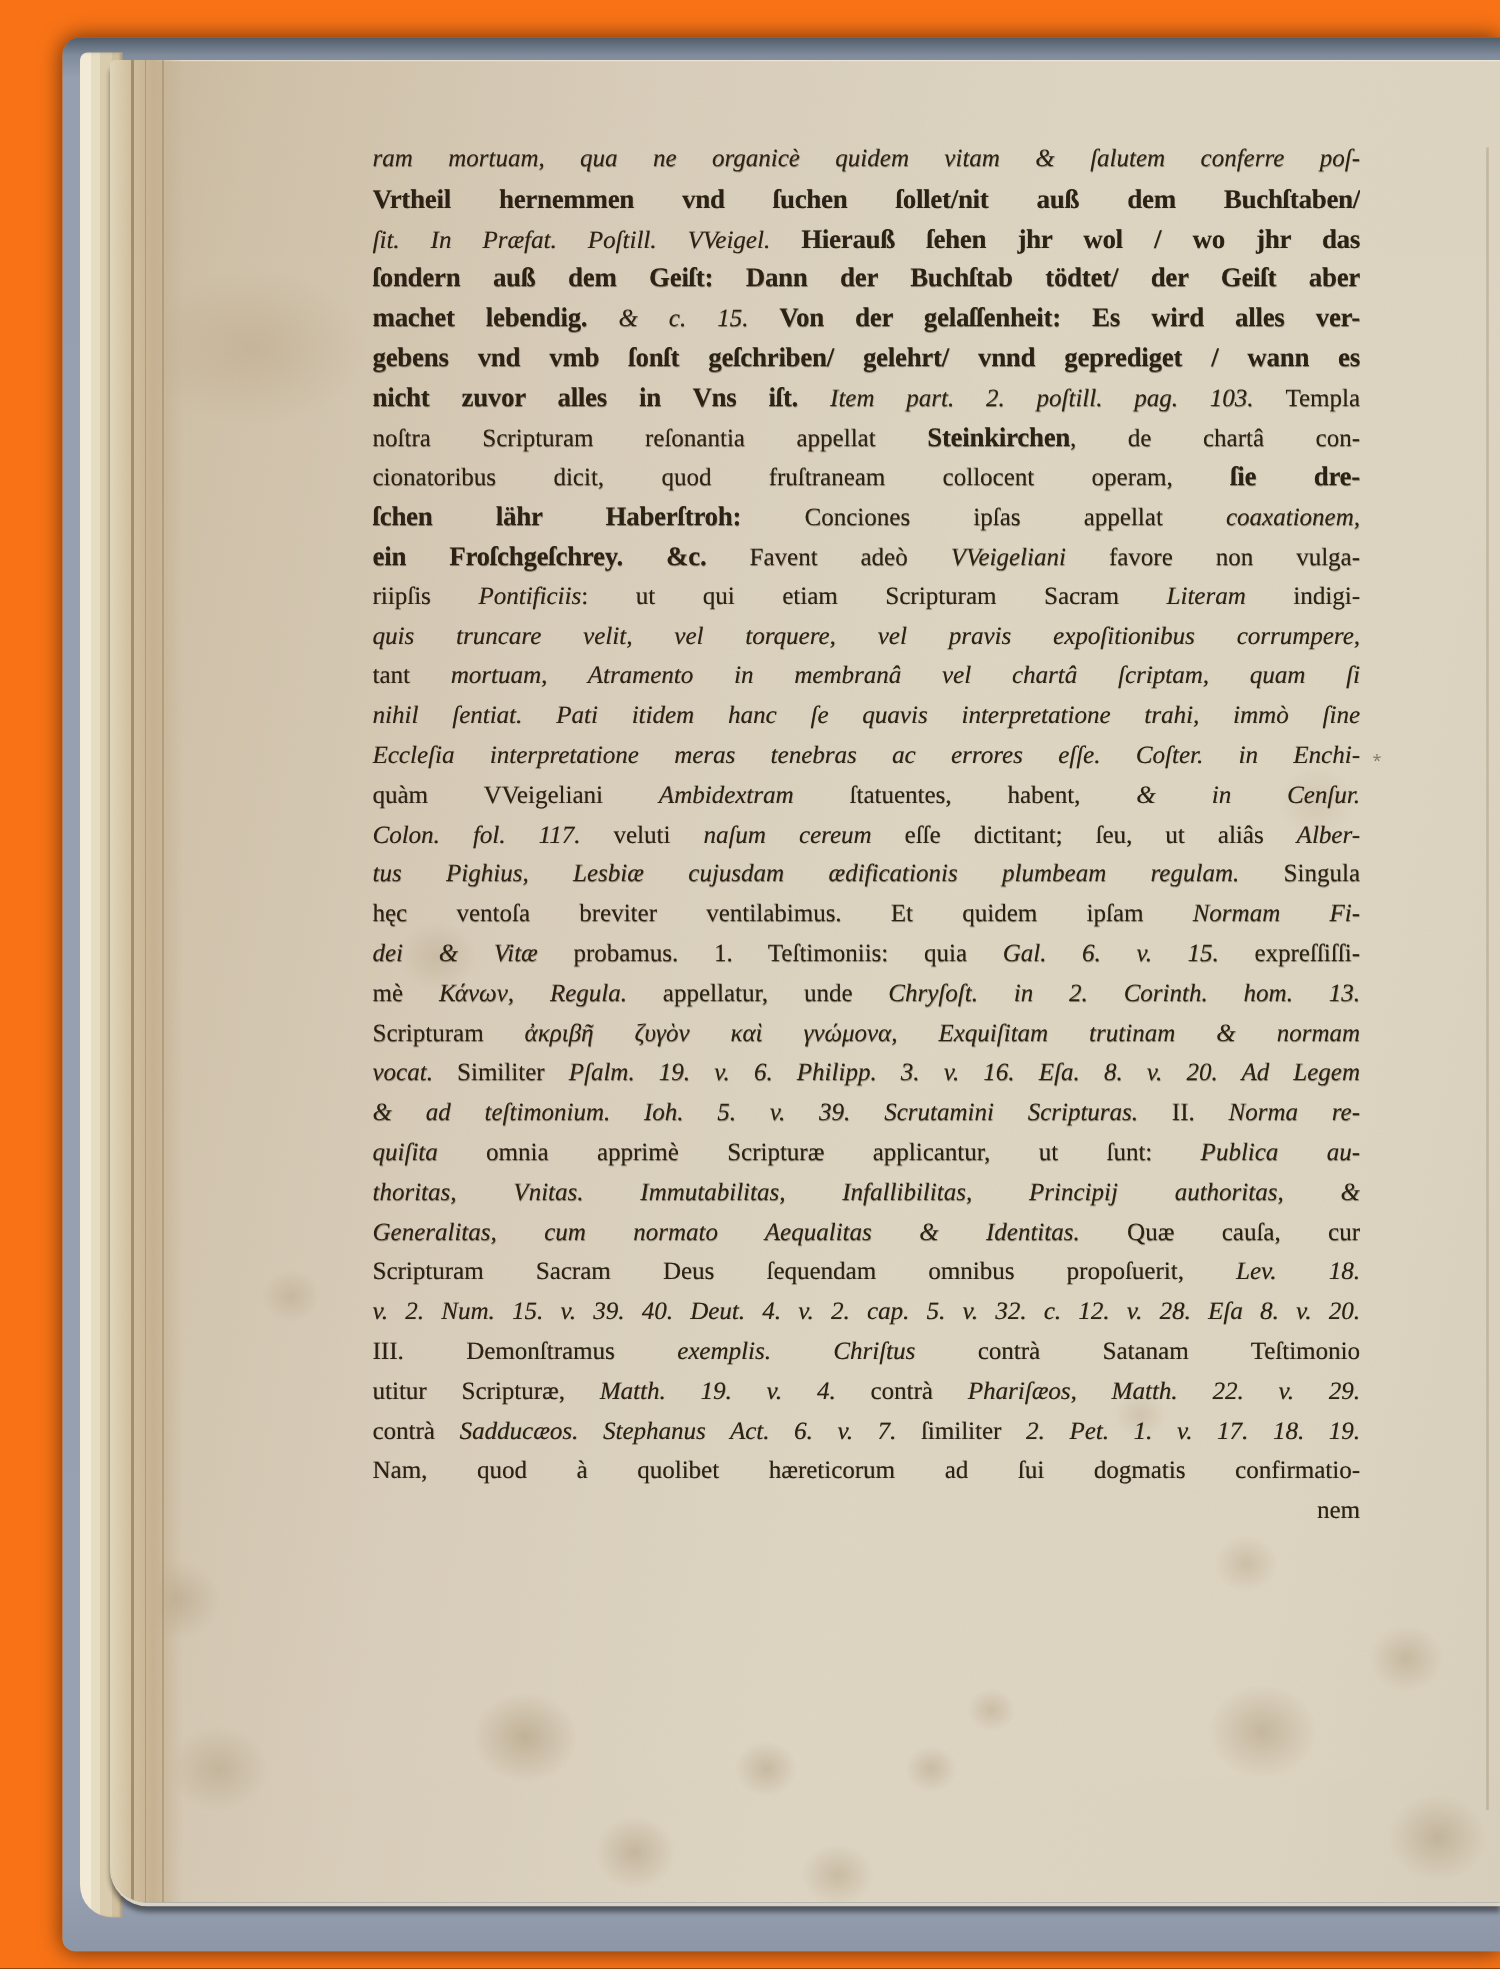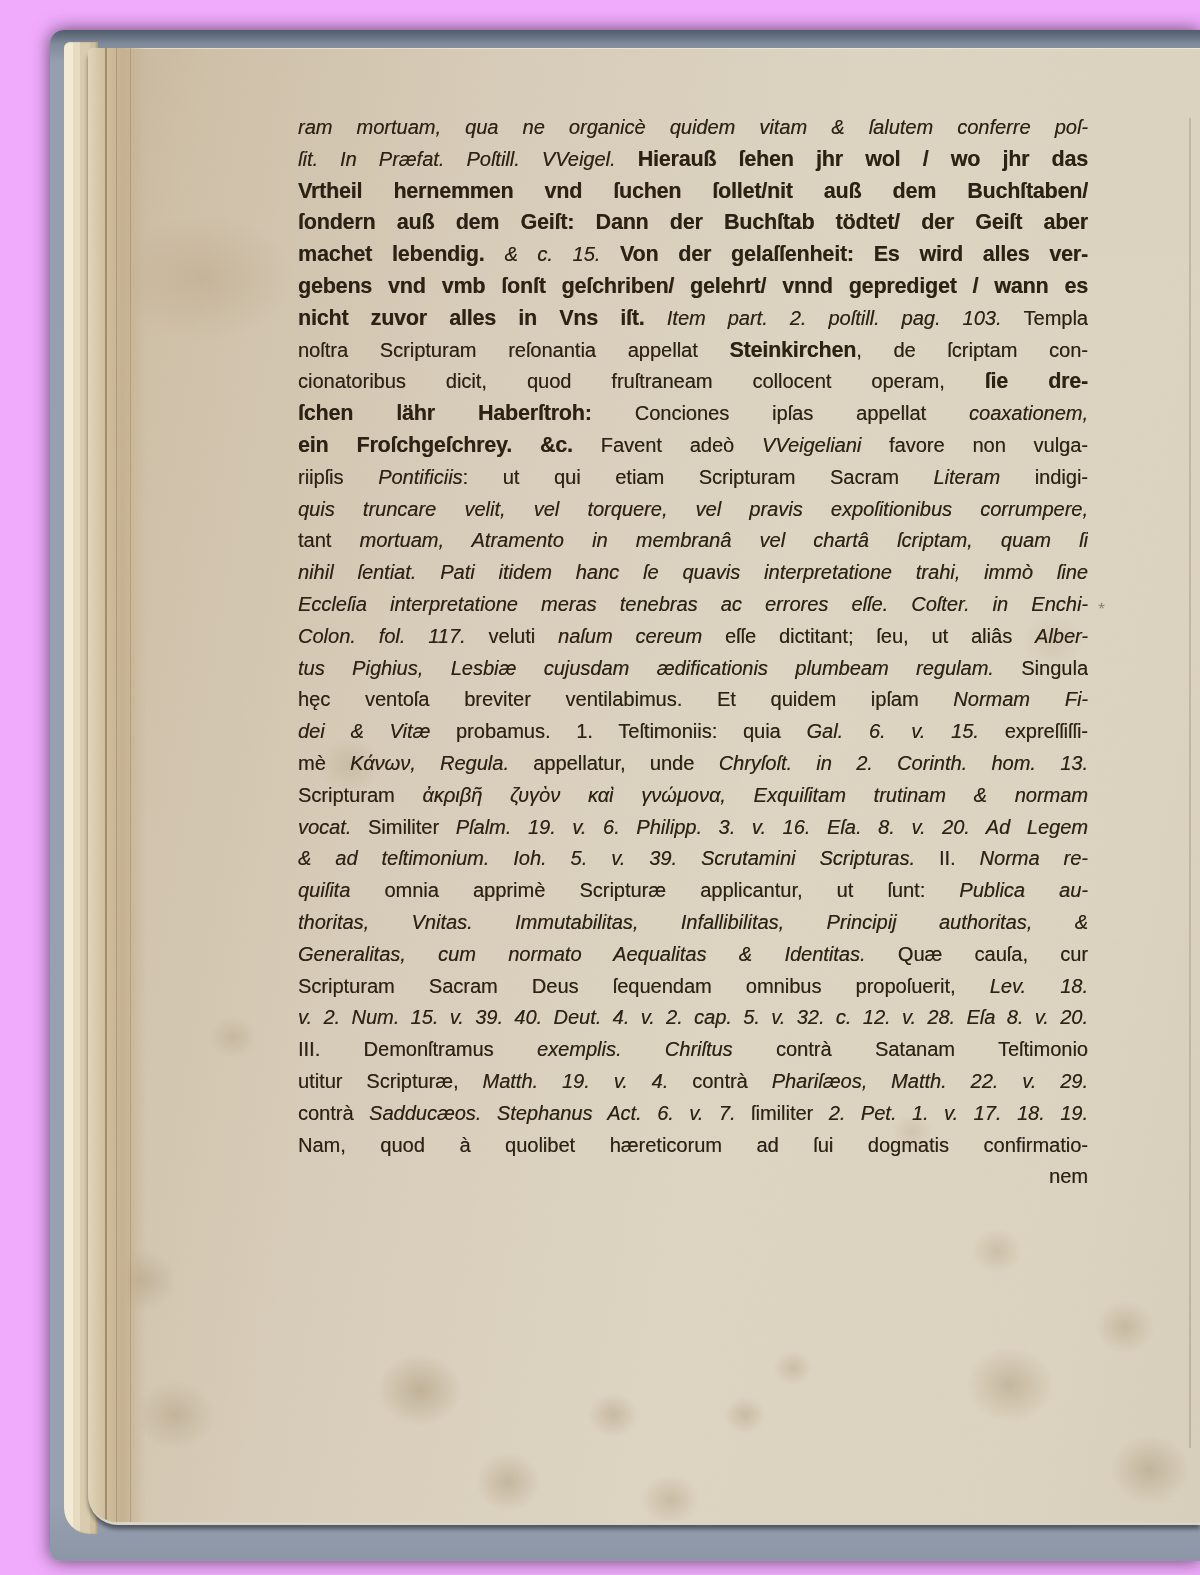--- a/index.html
+++ b/index.html
@@ -1,16 +1,16 @@
 <!DOCTYPE html>
 <html><head>
 <meta charset="utf-8">
 <style>
   html,body{margin:0;padding:0;background:#060504;}
-  .canvas{position:relative;width:1200px;height:1575px;overflow:hidden;background:#f0abfc;font-family:Liberation Sans, sans-serif;}
+  .canvas{position:relative;width:1200px;height:1575px;overflow:hidden;background:#f97316;font-family:Liberation Serif, serif;}
   
   .cover{position:absolute;left:50px;top:30px;width:1150px;height:1531px;border-radius:14px 0 0 10px;
     background:linear-gradient(180deg,#515d6b 0px,#78captional 0,#7f8a9a 14px,#959fb0 32px,#97a1b1 1470px,#8c96a7 1531px);
     background:linear-gradient(180deg,#515d6b 0px,#7f8a9a 14px,#959fb0 32px,#97a1b1 1470px,#8c96a7 1531px);
     box-shadow:0 0 18px rgba(0,0,0,.6);}
   
   .page-stack{position:absolute;left:64px;top:42px;width:34px;height:1492px;border-radius:6px 0 0 26px;
     background:linear-gradient(90deg,#f2ead4 0 9px,#e6dcc2 9px 16px,#d9cbad 16px 26px,#cfc0a0 26px 34px);
     box-shadow:inset -2px 0 2px rgba(120,95,60,.35);}
   
@@ -67,35 +67,36 @@
     <svg xmlns="http://www.w3.org/2000/svg">
       <filter id="grain">
           <feTurbulence type="fractalNoise" baseFrequency="0.75" numOctaves="2" stitchTiles="stitch"></feTurbulence>
       <feColorMatrix type="matrix" values="0 0 0 0 0.48  0 0 0 0 0.40  0 0 0 0 0.28  0 0 0 0.10 0"></feColorMatrix>
         </filter>
       <rect width="100%" height="100%" filter="url(#grain)"></rect>
     </svg>
   </div>
   <div class="text-block">
       <div class="line"><span class="it">ram mortuam, qua ne organicè quidem vitam &amp; ſalutem conferre poſ-</span></div>
+      <div class="line"><span class="fr">Vrtheil hernemmen vnd ſuchen ſollet/nit auß dem Buchſtaben/</span></div>
       <div class="line"><span class="it">ſit. In Præfat. Poſtill. VVeigel. </span><span class="fr">Hierauß ſehen jhr wol / wo jhr das</span></div>
-      <div class="line"><span class="fr">Vrtheil hernemmen vnd ſuchen ſollet/nit auß dem Buchſtaben/</span></div>
       <div class="line"><span class="fr">ſondern auß dem Geiſt: Dann der Buchſtab tödtet/ der Geiſt aber</span></div>
       <div class="line"><span class="fr">machet lebendig. </span><span class="it">&amp; c. 15. </span><span class="fr">Von der gelaſſenheit: Es wird alles ver-</span></div>
       <div class="line"><span class="fr">gebens vnd vmb ſonſt geſchriben/ gelehrt/ vnnd geprediget / wann es</span></div>
       <div class="line"><span class="fr">nicht zuvor alles in Vns iſt. </span><span class="it">Item part. 2. poſtill. pag. 103. </span><span class="rm">Templa</span></div>
-      <div class="line"><span class="rm">noſtra Scripturam reſonantia appellat </span><span class="fr">Steinkirchen</span><span class="rm">, de ſcriptam con-</span></div>
+      <div class="line"><span class="rm">noſtra Scripturam reſonantia appellat </span><span class="fr">Steinkirchen</span><span class="rm">, de chartâ con-</span></div>
       <div class="line"><span class="rm">cionatoribus dicit, quod fruſtraneam collocent operam, </span><span class="fr">ſie dre-</span></div>
       <div class="line"><span class="fr">ſchen lähr Haberſtroh: </span><span class="rm">Conciones ipſas appellat </span><span class="it">coaxationem,</span></div>
       <div class="line"><span class="fr">ein Froſchgeſchrey. &amp;c. </span><span class="rm">Favent adeò </span><span class="it">VVeigeliani </span><span class="rm">favore non vulga-</span></div>
       <div class="line"><span class="rm">riipſis </span><span class="it">Pontificiis</span><span class="rm">: ut qui etiam Scripturam Sacram </span><span class="it">Literam </span><span class="rm">indigi-</span></div>
       <div class="line"><span class="it">quis truncare velit, vel torquere, vel pravis expoſitionibus corrumpere,</span></div>
       <div class="line"><span class="rm">tant </span><span class="it">mortuam, Atramento in membranâ vel chartâ ſcriptam, quam ſi</span></div>
       <div class="line"><span class="it">nihil ſentiat. Pati itidem hanc ſe quavis interpretatione trahi, immò ſine</span></div>
       <div class="line"><span class="it">Eccleſia interpretatione meras tenebras ac errores eſſe. Coſter. in Enchi-</span></div>
+      <div class="line"><span class="rm">quàm VVeigeliani </span><span class="it">Ambidextram </span><span class="rm">ſtatuentes, habent, </span><span class="it">&amp; in Cenſur.</span></div>
       <div class="line"><span class="it">Colon. fol. 117. </span><span class="rm">veluti </span><span class="it">naſum cereum </span><span class="rm">eſſe dictitant; ſeu, ut aliâs </span><span class="it">Alber-</span></div>
       <div class="line"><span class="it">tus Pighius, Lesbiæ cujusdam ædificationis plumbeam regulam. </span><span class="rm">Singula</span></div>
       <div class="line"><span class="rm">hęc ventoſa breviter ventilabimus. Et quidem ipſam </span><span class="it">Normam Fi-</span></div>
       <div class="line"><span class="it">dei &amp; Vitæ </span><span class="rm">probamus. 1. Teſtimoniis: quia </span><span class="it">Gal. 6. v. 15. </span><span class="rm">expreſſiſſi-</span></div>
       <div class="line"><span class="rm">mè </span><span class="it">Κάνων, Regula. </span><span class="rm">appellatur, unde </span><span class="it">Chryſoſt. in 2. Corinth. hom. 13.</span></div>
       <div class="line"><span class="rm">Scripturam </span><span class="it">ἀκριβῆ ζυγὸν καὶ γνώμονα, Exquiſitam trutinam &amp; normam</span></div>
       <div class="line"><span class="it">vocat. </span><span class="rm">Similiter </span><span class="it">Pſalm. 19. v. 6. Philipp. 3. v. 16. Eſa. 8. v. 20. Ad Legem</span></div>
       <div class="line"><span class="it">&amp; ad teſtimonium. Ioh. 5. v. 39. Scrutamini Scripturas. </span><span class="rm">II. </span><span class="it">Norma re-</span></div>
       <div class="line"><span class="it">quiſita </span><span class="rm">omnia apprimè Scripturæ applicantur, ut ſunt: </span><span class="it">Publica au-</span></div>
       <div class="line"><span class="it">thoritas, Vnitas. Immutabilitas, Infallibilitas, Principij authoritas, &amp;</span></div>

